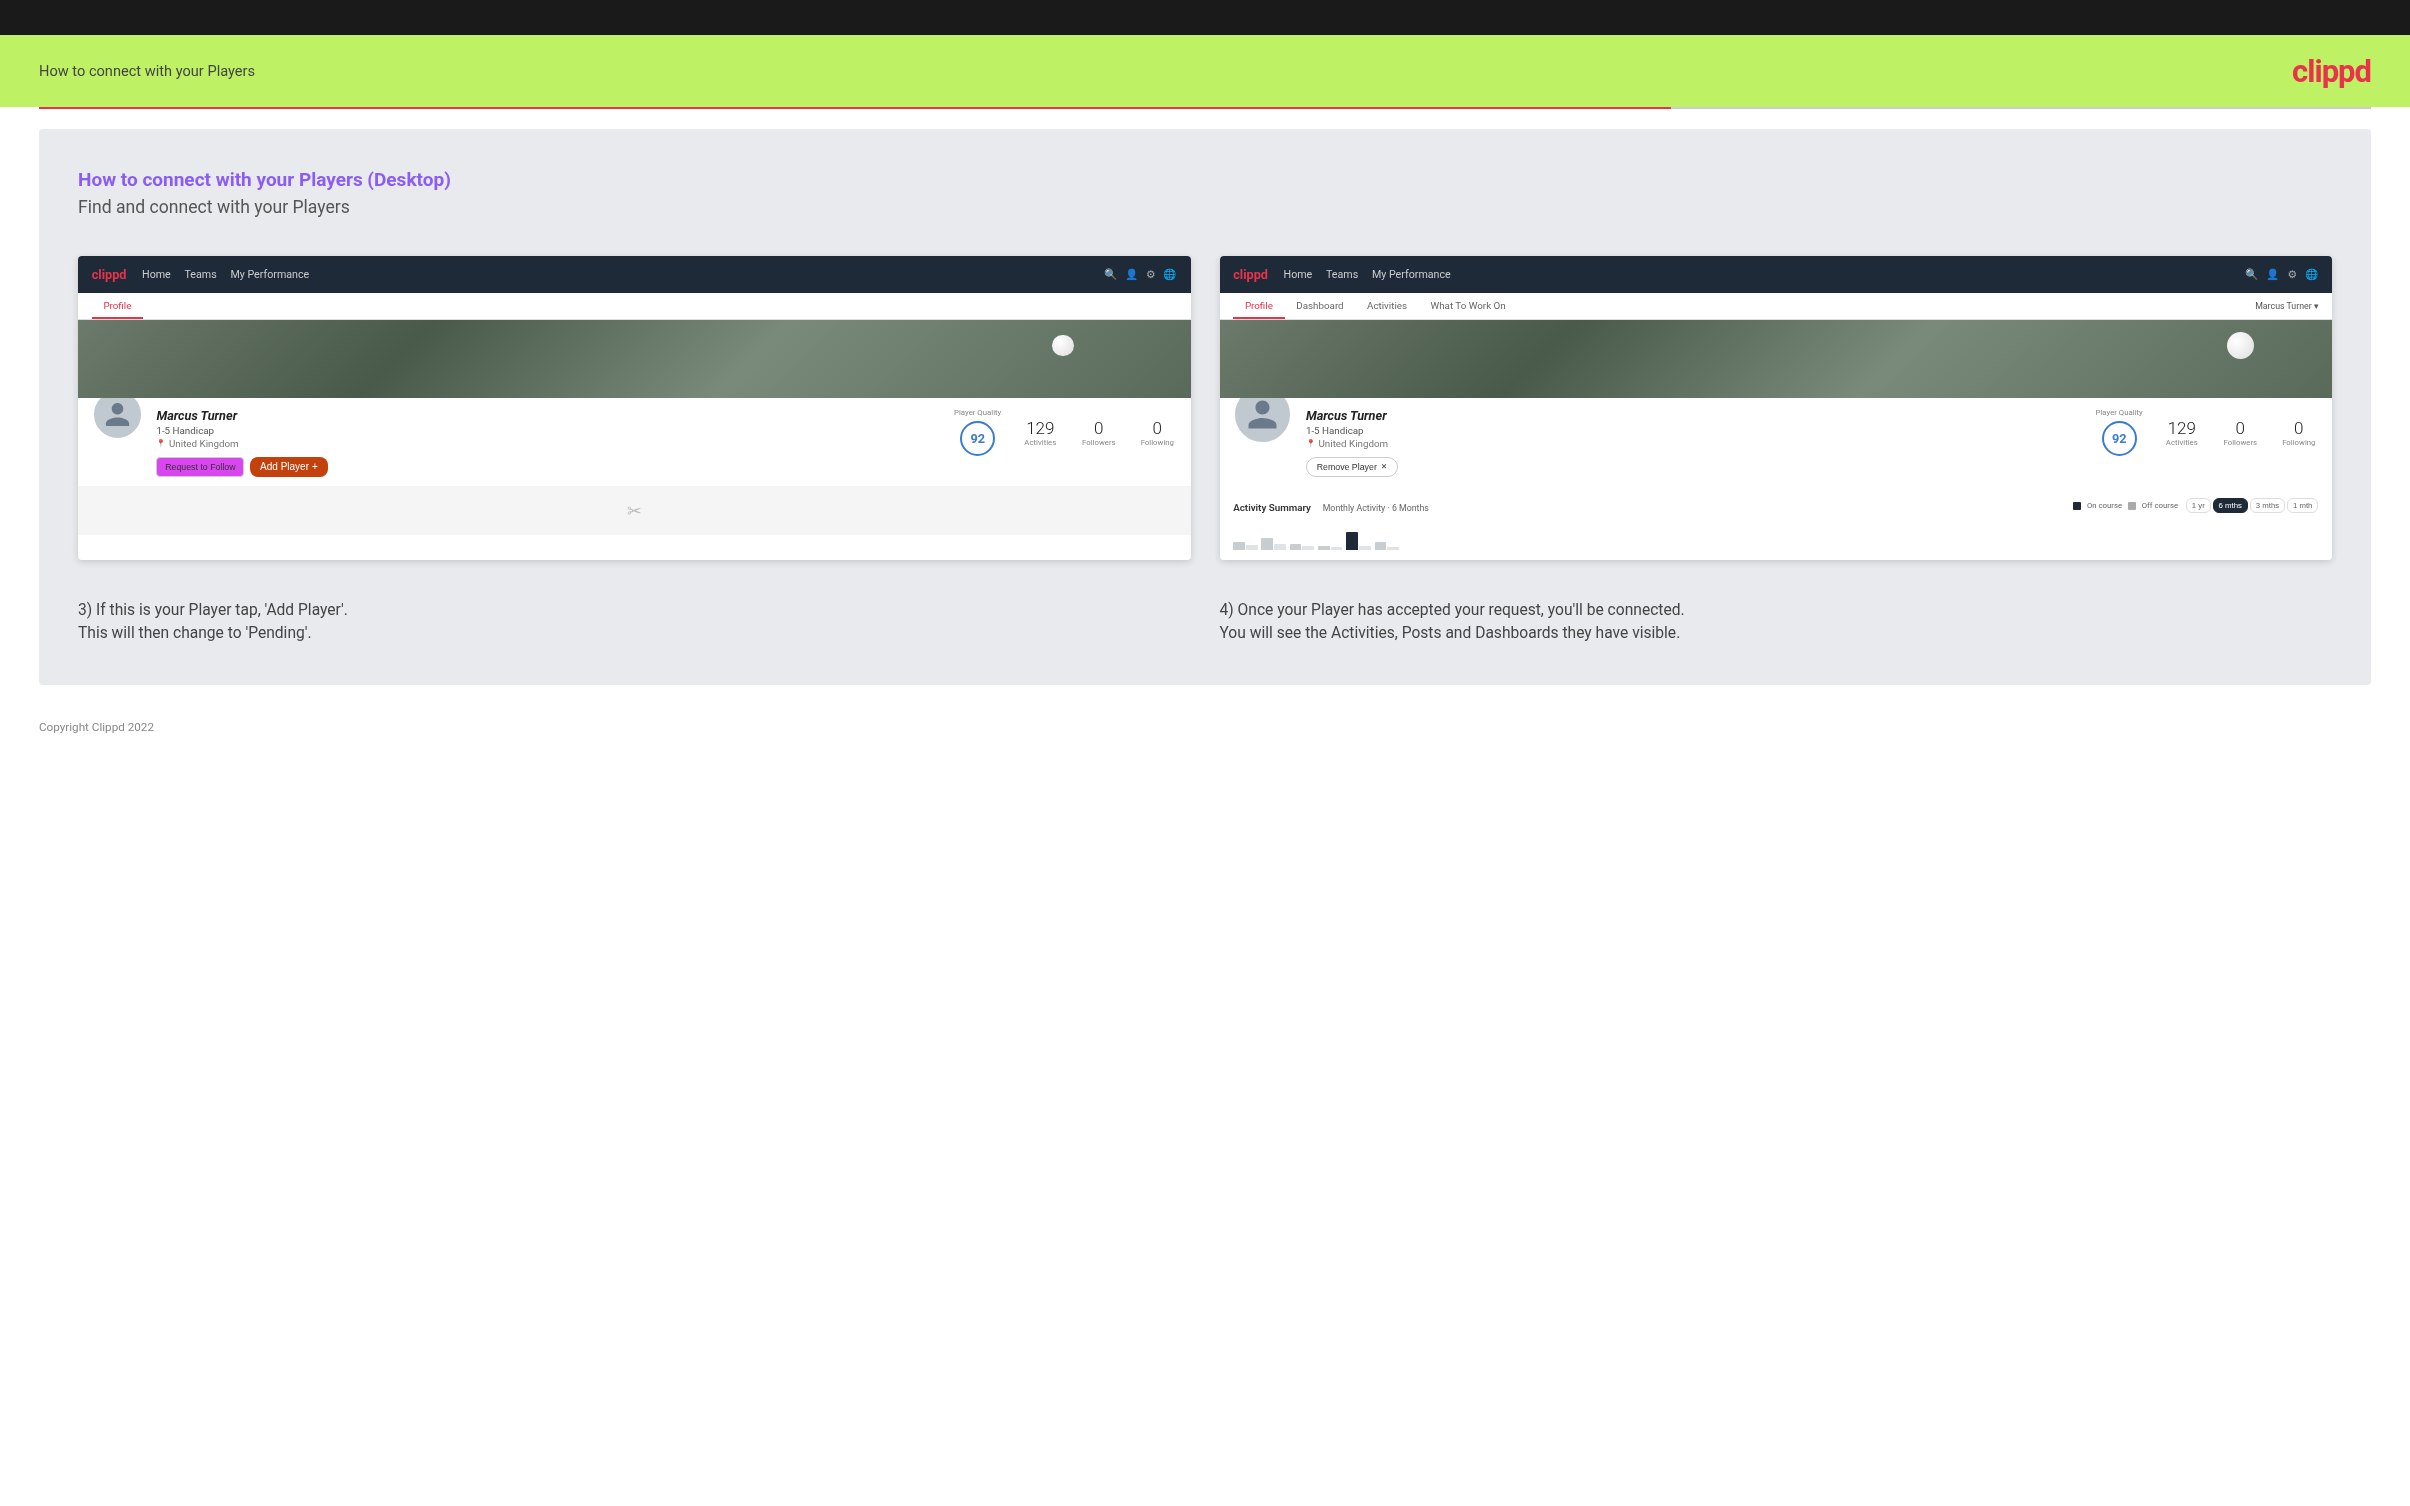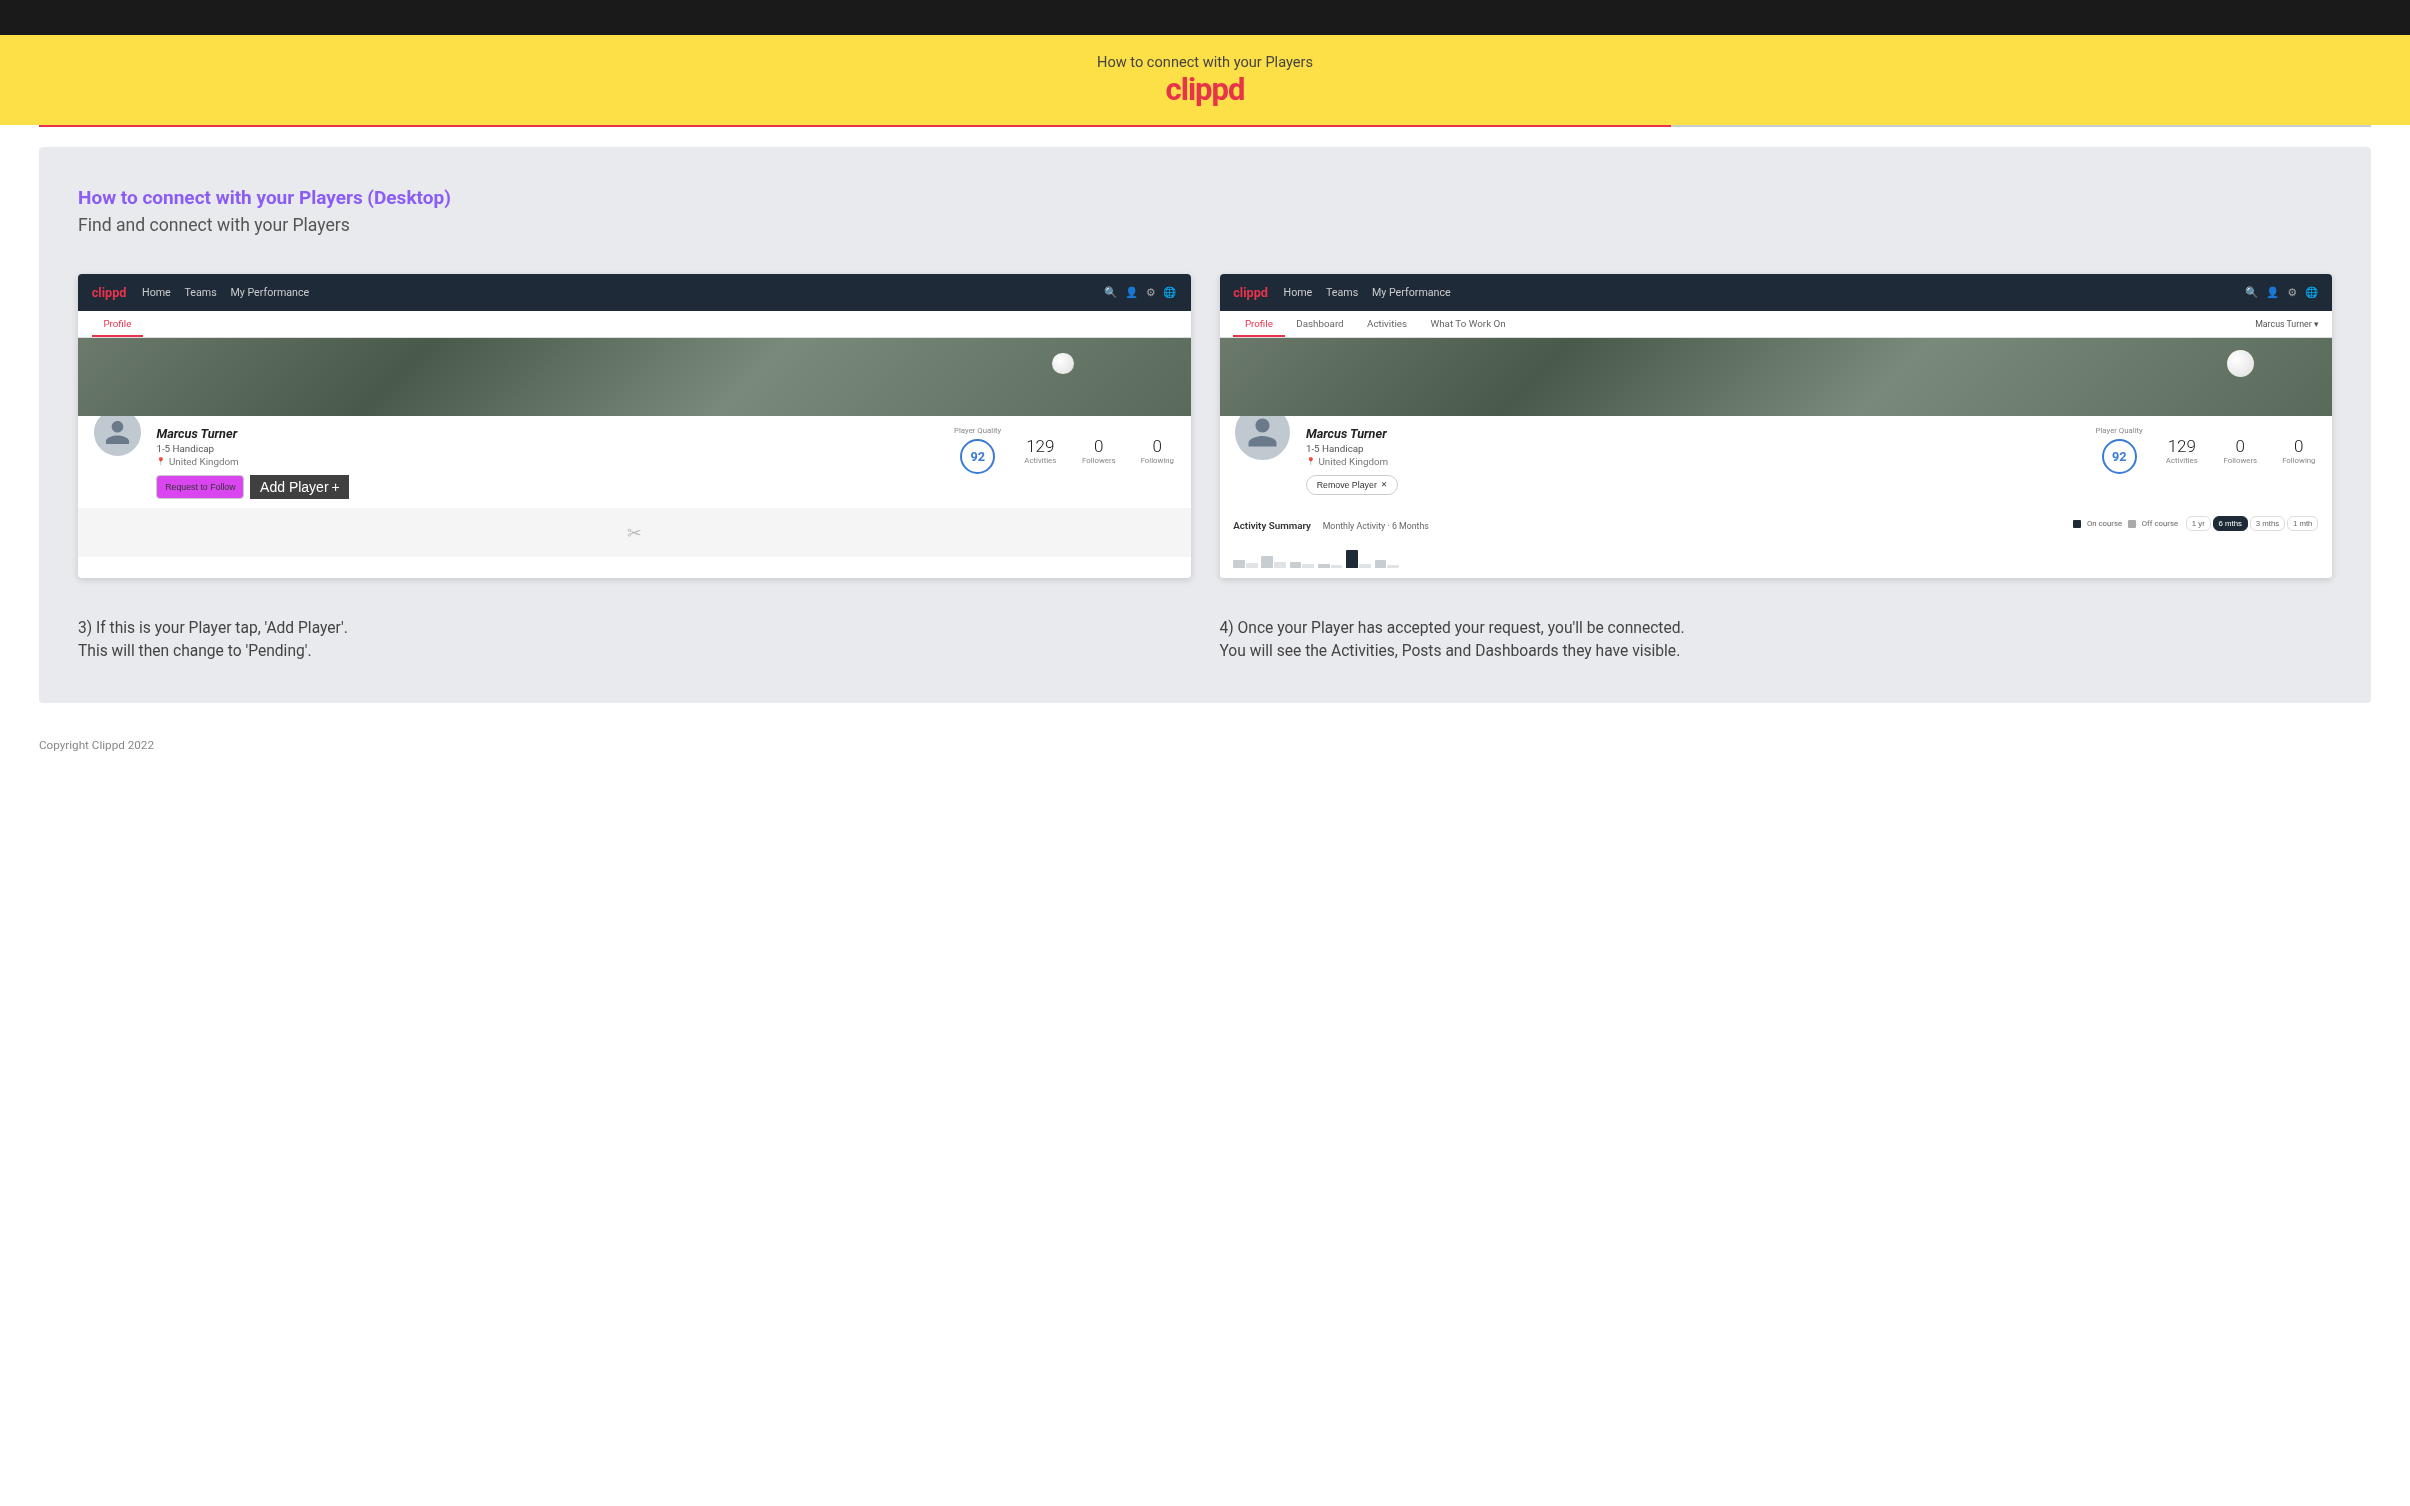--- a/index.html
+++ b/index.html
@@ -15,22 +15,21 @@
       height: 35px;
       width: 100%;
     }
 
     
     .page-header {
       display: flex;
       align-items: center;
       justify-content: space-between;
       padding: 17.6px 39px;
-      background: #fde047;
-      flex-direction: column;
+      background: #bef264;
     }
 
     .page-header-title {
       font-size: 14.6px;
       color: #444;
     }
 
     .clippd-logo {
       font-size: 31px;
       font-weight: 700;
@@ -224,24 +223,24 @@
     .btn-follow {
       background: #d946ef;
       border: 1px solid #ccc;
       border-radius: 3.9px;
       font-size: 8.8px;
       padding: 3.9px 7.8px;
       color: #333;
     }
 
     .btn-add-player {
-      background: #404040;
+      background: #c2410c;
       border: none;
-      border-radius: 0;
-      font-size: 14px;
+      border-radius: 8px;
+      font-size: 10px;
       padding: 3.9px 9.8px;
       color: #fff;
       display: flex;
       align-items: center;
       gap: 2.9px;
     }
 
     
     .stats-row {
       display: flex;

